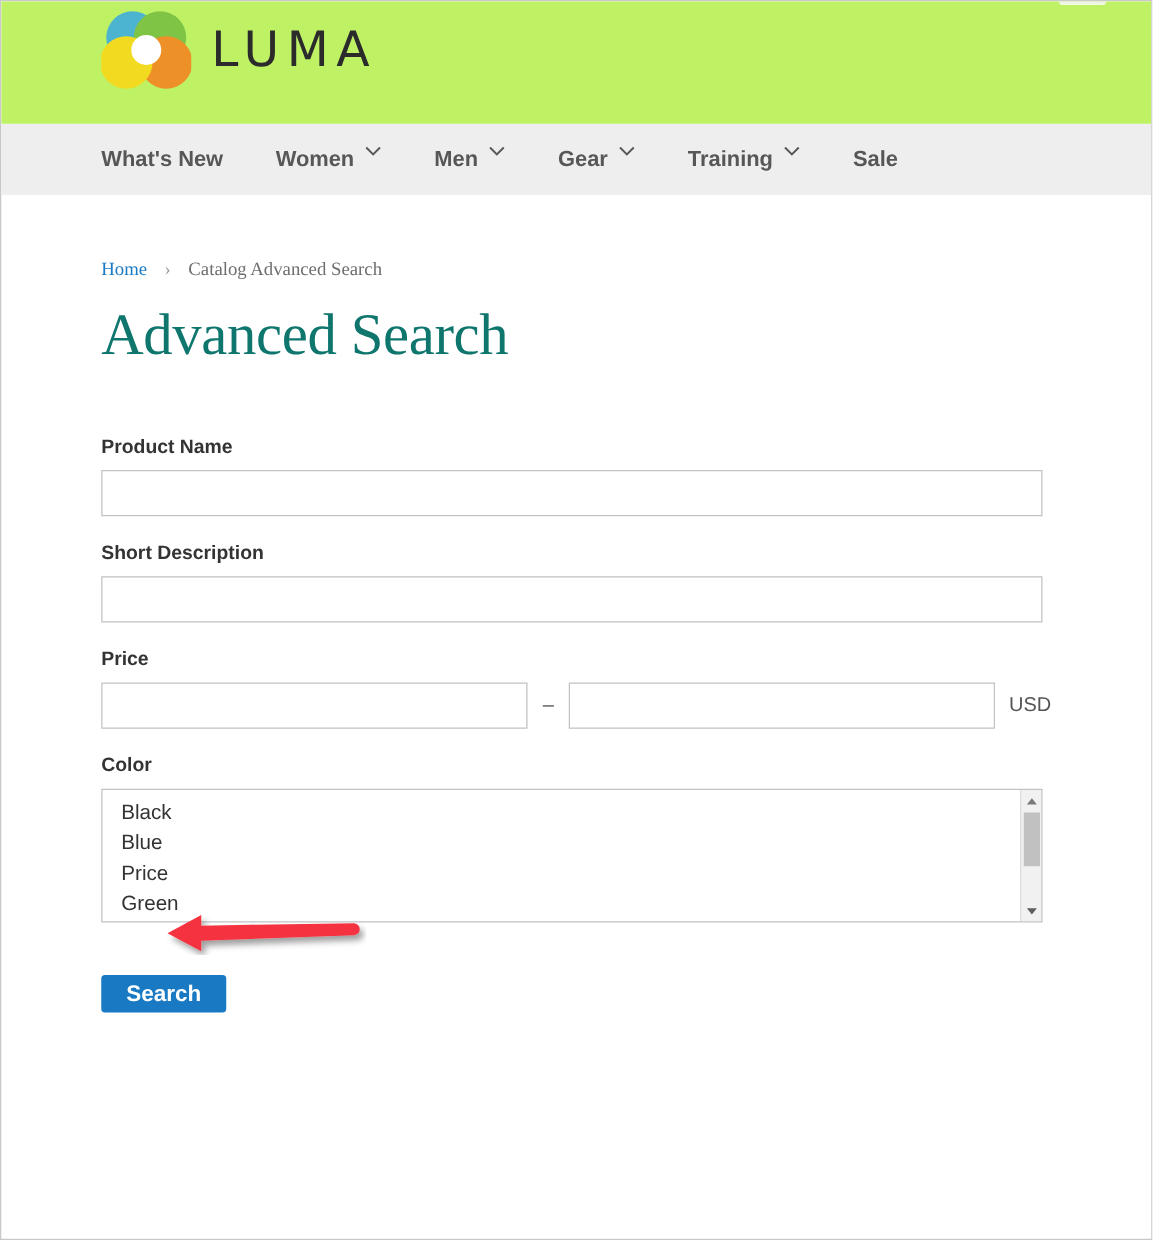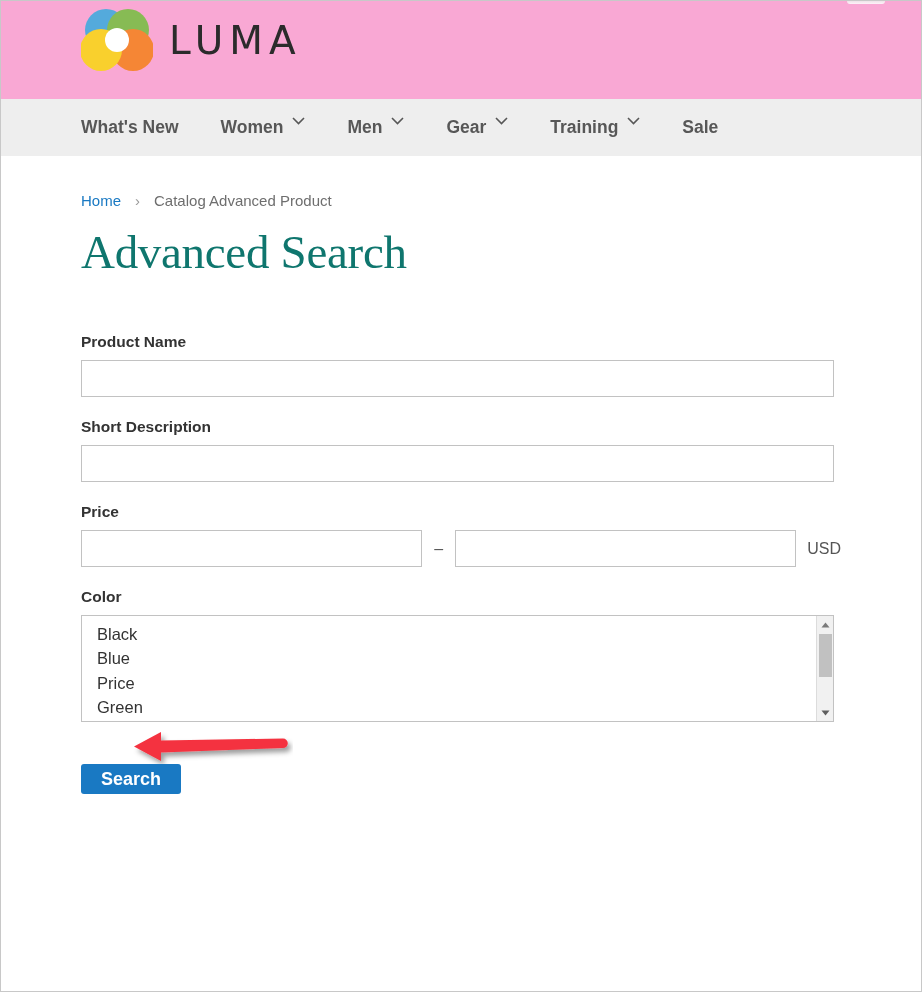--- a/index.html
+++ b/index.html
@@ -22,21 +22,21 @@
     box-sizing: border-box;
     border: 1px solid #c8c8c8;
     background: #ffffff;
     overflow: hidden;
   }
 
   
   .header {
     position: relative;
     height: 98px;
-    background: #f9a8d4;
+    background: #bef264;
     box-sizing: border-box;
   }
   .logo-wrap {
     position: absolute;
     left: 80px;
     top: 7px;
     display: flex;
     align-items: center;
   }
   .logo-mark {
@@ -91,22 +91,23 @@
   .nav-item .caret svg { display: block; }
 
   
   .content {
     padding: 0 80px;
   }
   .breadcrumb {
     display: flex;
     align-items: flex-end;
     font-size: 15px;
-    padding-top: 36px;
+    padding-top: 52px;
     color: #575757;
+    font-family: Liberation Serif, serif;
   }
   .crumb-link {
     color: #1979c3;
     cursor: pointer;
   }
   .crumb-sep {
     margin: 0 14px;
     color: #9a9a9a;
     font-size: 15px;
   }
@@ -312,21 +313,21 @@
     <div class="nav-item">
       <span>Sale</span>
     </div>
   </div>
 
   <div class="content">
 
     <div class="breadcrumb">
       <span class="crumb-link">Home</span>
       <span class="crumb-sep">›</span>
-      <span class="crumb-current">Catalog Advanced Product</span>
+      <span class="crumb-current">Catalog Advanced Search</span>
     </div>
 
     <h1 class="page-title">Advanced Search</h1>
 
     <div class="form">
 
       <div class="field">
         <label class="field-label">Product Name</label>
         <input class="text-input" type="text" value="" style="">
       </div>

